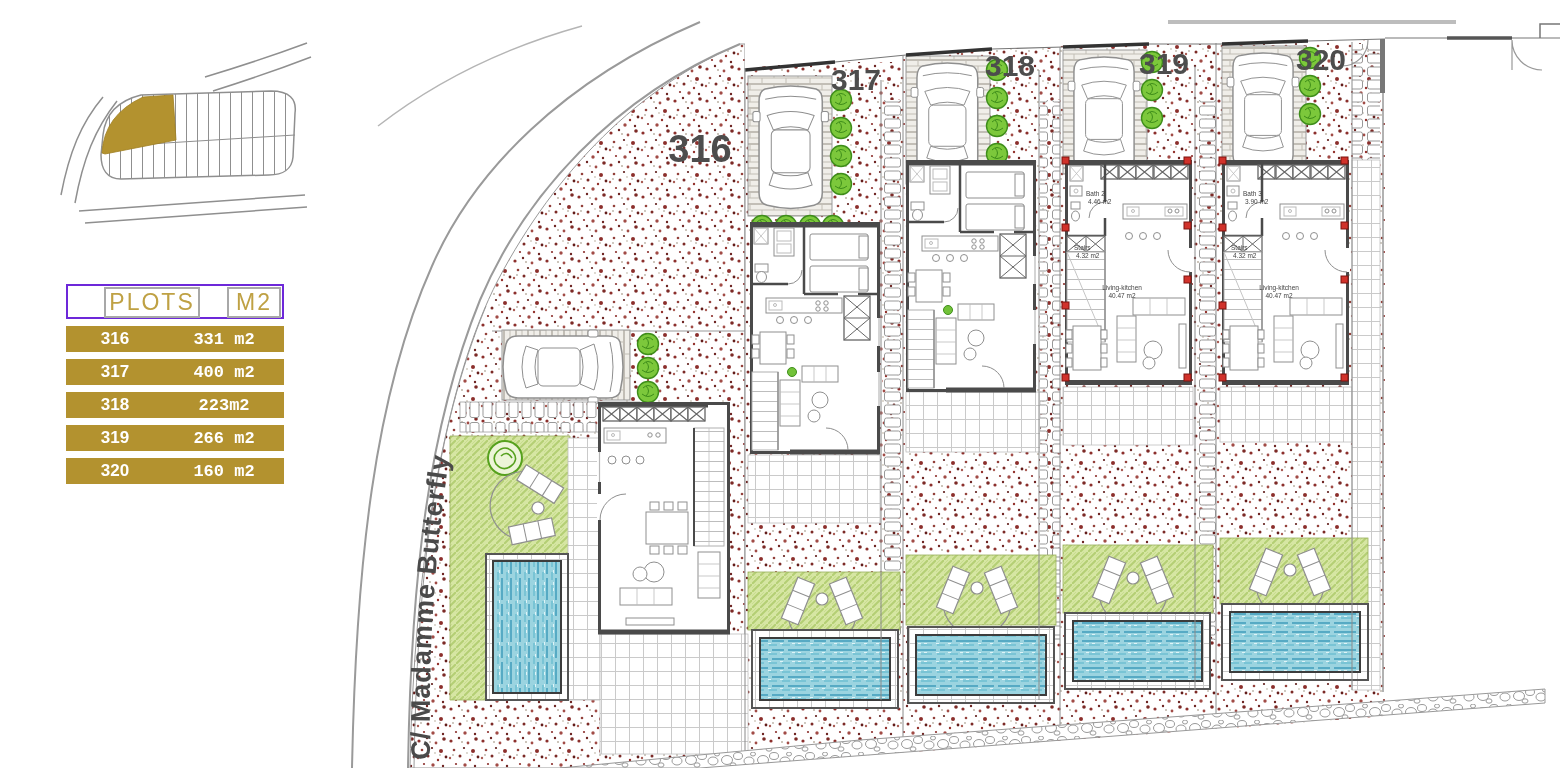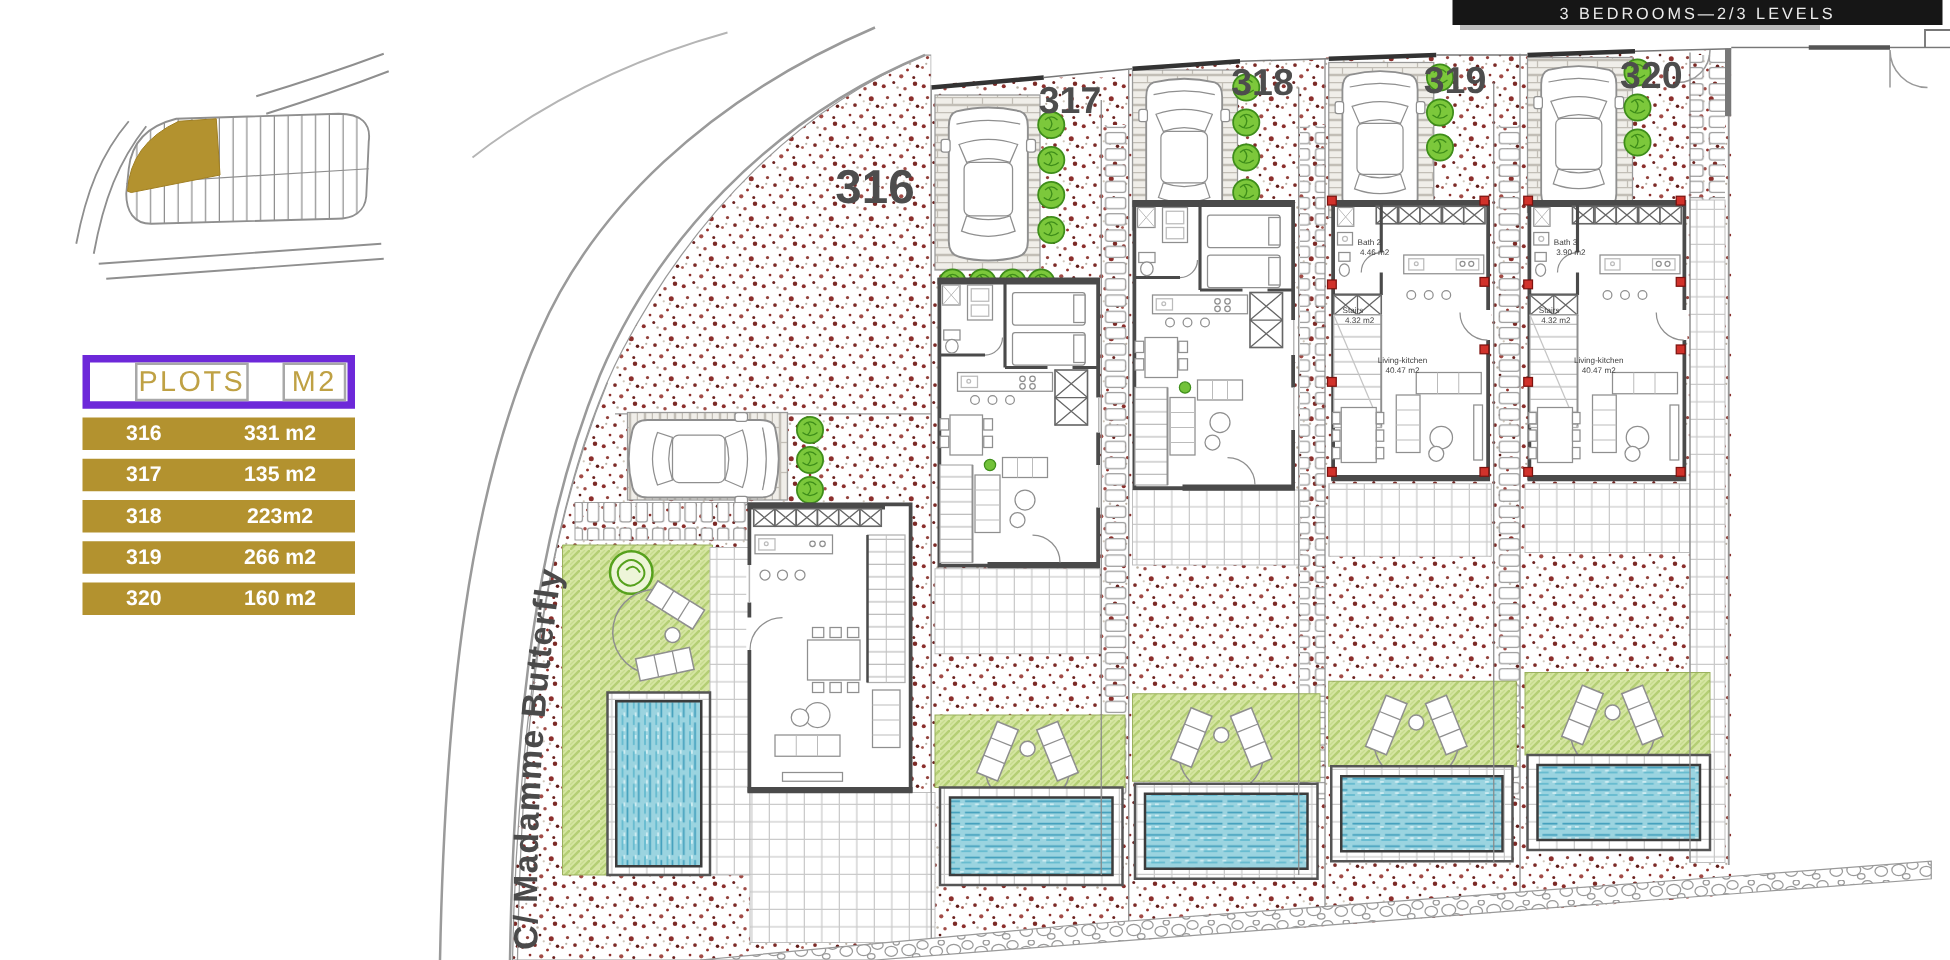--- a/index.html
+++ b/index.html
@@ -5,29 +5,29 @@
   html,body{margin:0;padding:0;background:#fff;}
   .canvas{position:relative;width:1560px;height:768px;background:#fff;overflow:hidden;
           font-family:"Liberation Sans",sans-serif;}
   
   .title-bar{position:absolute;left:1162px;top:0;width:392px;height:20px;background:#161616;
              color:#ededed;display:flex;align-items:center;justify-content:center;
              font-size:13px;letter-spacing:2.4px;font-weight:400;}
   .title-shadow{position:absolute;left:1168px;top:20px;width:288px;height:4px;background:#bdbdbd;}
   
   .legend{position:absolute;left:66px;top:284px;width:218px;}
-  .legend-header{height:31px;background:#fff;border:6px solid #6d28d9;display:flex;align-items:center;padding-left:35px;}
+  .legend-header{height:31px;background:#fff;border:2px solid #6d28d9;display:flex;align-items:flex-start;padding-left:35px;}
   .legend-hcell{border:2px solid #a8a8a8;margin:1px;display:flex;align-items:center;justify-content:center;
                 color:#bfa144;font-size:23px;letter-spacing:2px;font-weight:400;}
   .hc1{width:96px;margin-right:26px;}
   .hc2{width:52px;}
   .legend-row{height:26px;margin-top:7px;background:#b3922f;display:flex;color:#fff;
               font-weight:bold;font-size:17px;}
   .legend-row .cnum{width:45%;display:flex;align-items:center;justify-content:center;}
-  .legend-row .carea{width:55%;display:flex;align-items:center;justify-content:center;}
+  .legend-row .carea{width:55%;display:flex;align-items:center;justify-content:center;font-family:Liberation Mono, monospace;}
   svg{position:absolute;left:0;top:0;font-family:"Liberation Sans",sans-serif;}
   .plotnum{font-weight:bold;fill:#4d4d4d;}
   .tiny{font-size:6.5px;fill:#3f3f3f;}
 </style>
 </head>
 <body>
 
 <div class="canvas">
 
   <svg width="1560" height="768" viewBox="0 0 1560 768">
@@ -514,34 +514,31 @@
     <div class="legend-header">
       <div class="legend-hcell hc1">PLOTS</div>
       <div class="legend-hcell hc2">M2</div>
     </div>
     <div class="legend-row">
       <div class="cnum">316</div>
       <div class="carea">331 m2</div>
     </div>
     <div class="legend-row">
       <div class="cnum">317</div>
-      <div class="carea">135 m2</div>
+      <div class="carea">400 m2</div>
     </div>
     <div class="legend-row">
       <div class="cnum">318</div>
       <div class="carea">223m2</div>
     </div>
     <div class="legend-row">
       <div class="cnum">319</div>
       <div class="carea">266 m2</div>
     </div>
     <div class="legend-row">
       <div class="cnum">320</div>
       <div class="carea">160 m2</div>
     </div>
   </div>
 
-  <div class="title-bar">
-    <span>3 BEDROOMS—2/3 LEVELS</span>
-  </div>
   <div class="title-shadow"></div>
 
 </div>
 
 </body></html>

